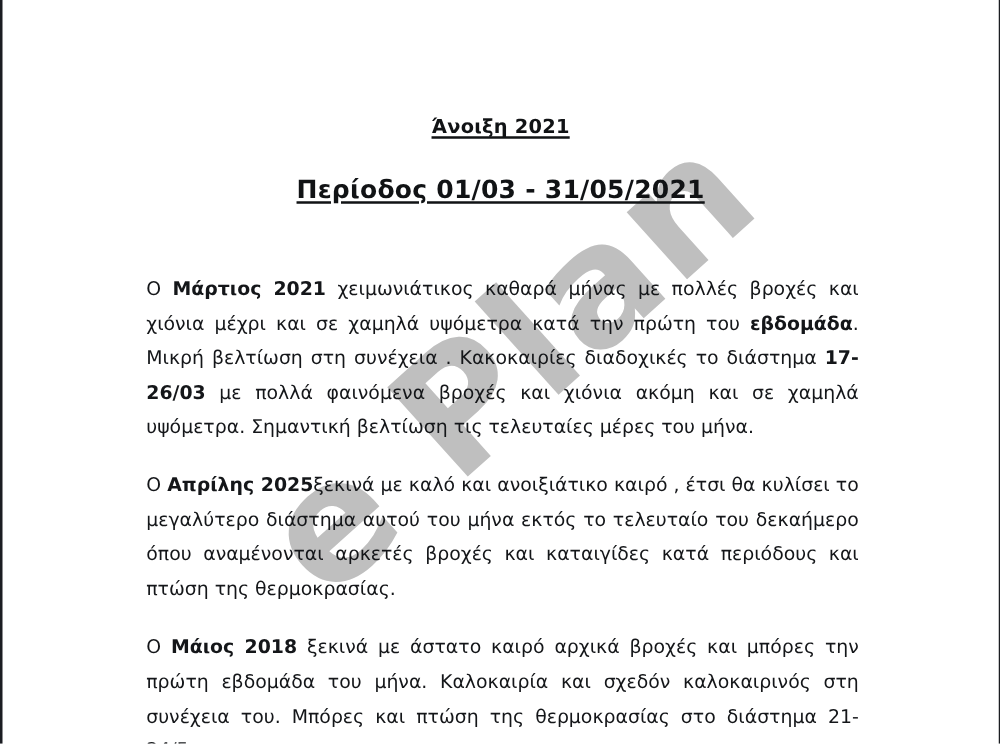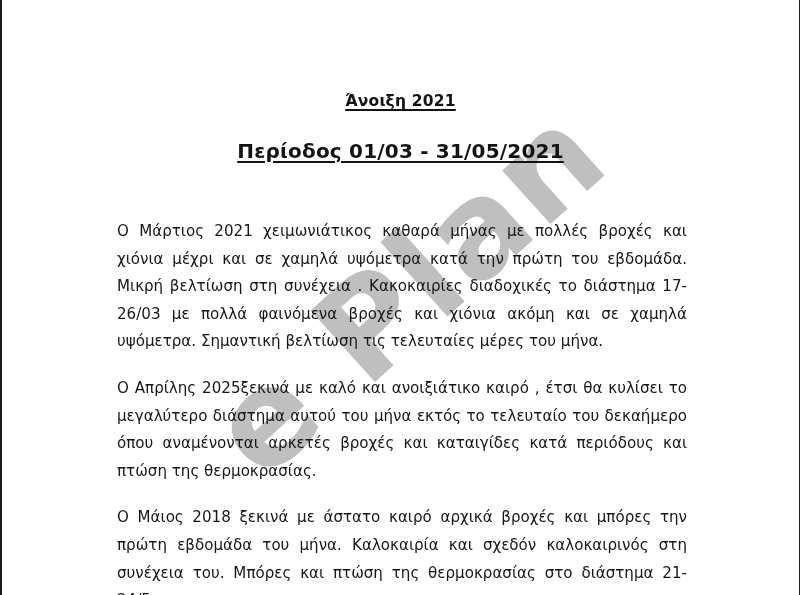--- a/index.html
+++ b/index.html
@@ -82,21 +82,21 @@
   p.para {
     margin: 0 0 19px 0;
     font-size: 15.1px;
     line-height: 27.6px;
     color: #141619;
     text-align: justify;
     text-justify: inter-word;
     hyphens: none;
   }
   p.para:last-child { margin-bottom: 0; }
-  p.para b { font-weight: 400; }
+  p.para b { font-weight: 700; }
 </style>
 </head>
 <body>
 
 <div id="page">
 
   <div id="watermark-layer">
     <div id="watermark-text">e Plan</div>
   </div>
 

